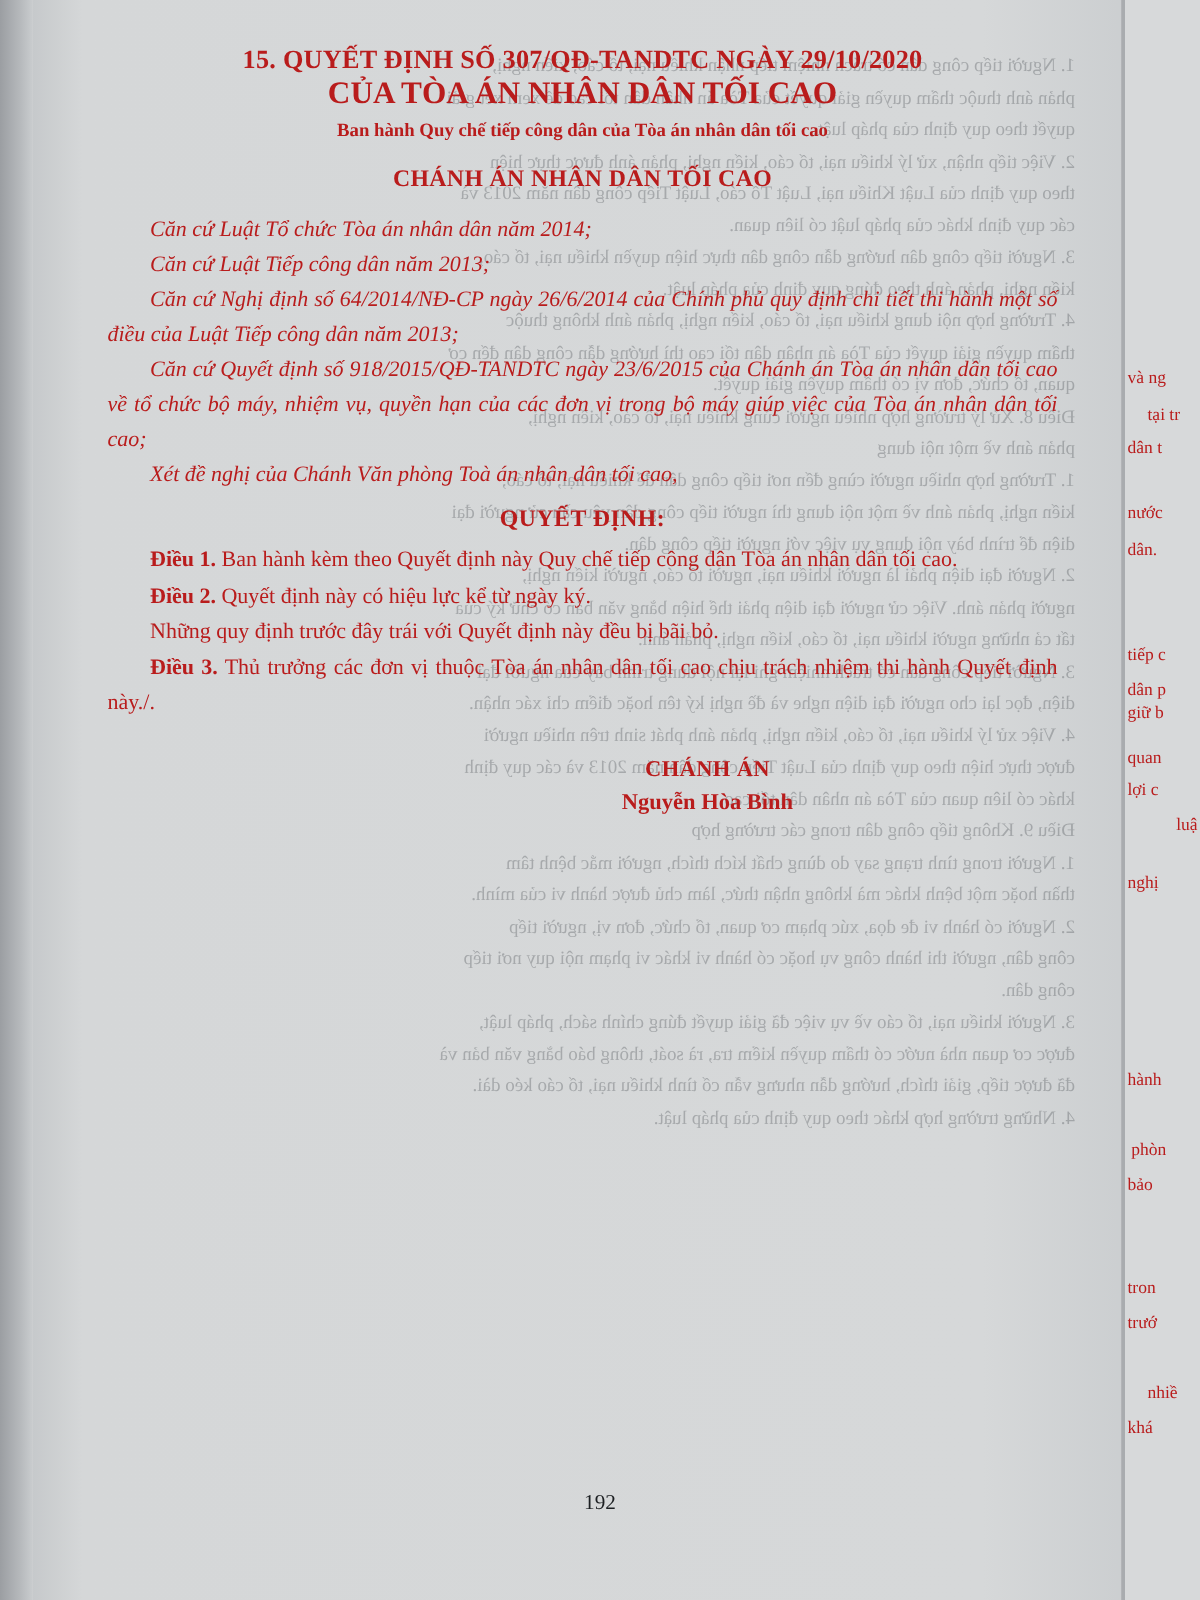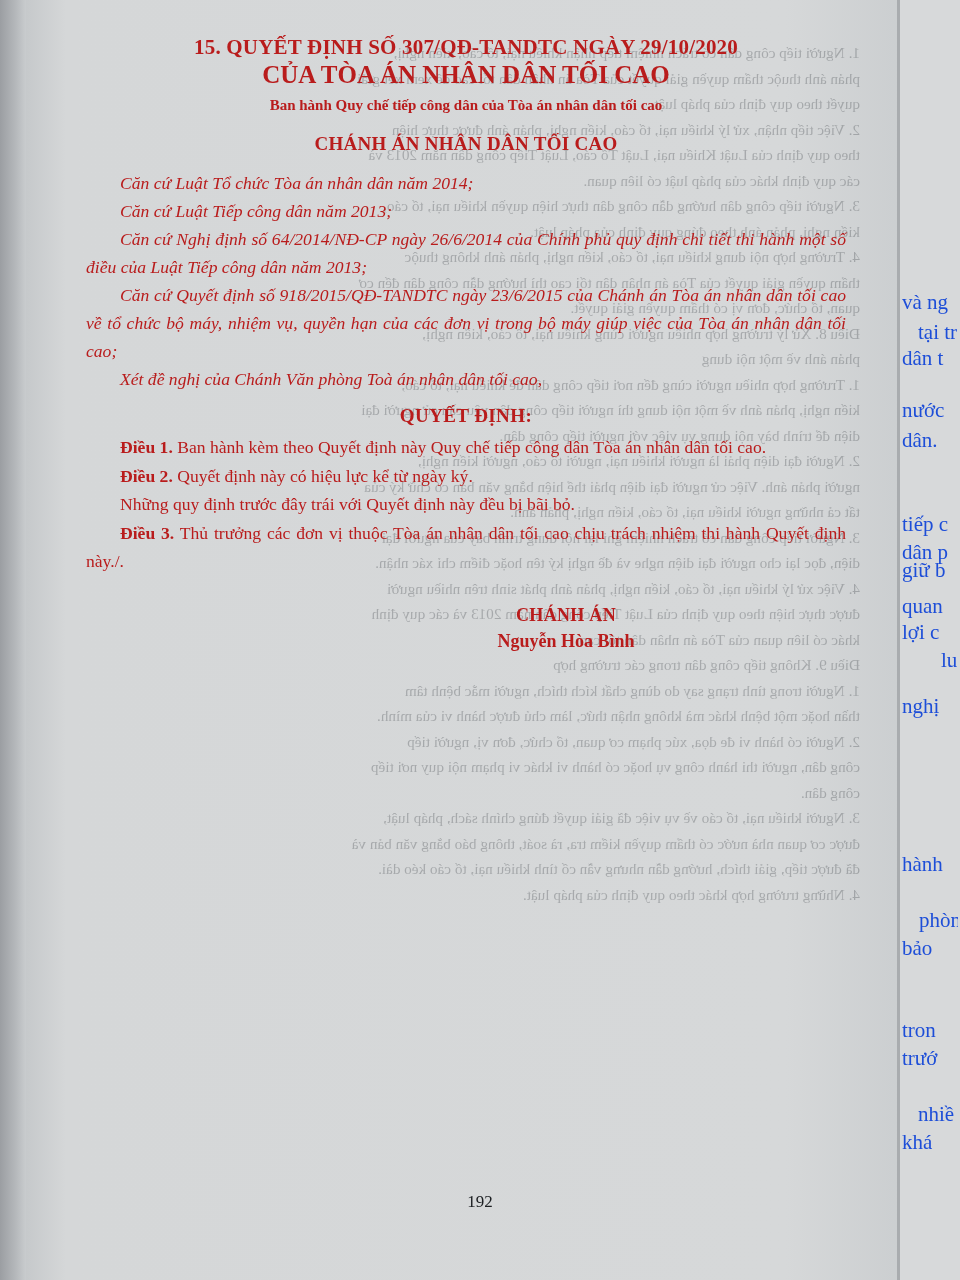--- a/index.html
+++ b/index.html
@@ -152,23 +152,23 @@
     text-align: center;
     font-size: 17px;
     color: #1c1f22;
   }
 
   
   .right-frag {
     position: absolute;
     right: 2px;
     width: 56px;
-    font-size: 21px;
+    font-size: 14px;
     line-height: 25.5px;
-    color: #1d4ed8;
+    color: #b91c1c;
     text-align: center;
     overflow: hidden;
   }
   .right-frag div { white-space: nowrap; }
 </style>
 </head>
 <body>
 
 <div class="scan">
 
@@ -257,21 +257,21 @@
       <div style="position: absolute; top: 398px; left: 0px;">nước</div>
       <div style="position: absolute; top: 428px; left: 0px;">dân.</div>
       <div style="position: absolute; top: 512px; left: 0px;">tiếp c</div>
       <div style="position: absolute; top: 540px; left: 0px;">dân p</div>
       <div style="position: absolute; top: 558px; left: 0px;">giữ b</div>
       <div style="position: absolute; top: 594px; left: 0px;">quan</div>
       <div style="position: absolute; top: 620px; left: 0px;">lợi c</div>
       <div style="position: absolute; top: 648px; left: 16px; margin-left: 23px;">luật.</div>
       <div style="position: absolute; top: 694px; left: 0px;">nghị</div>
       <div style="position: absolute; top: 852px; left: 0px;">hành</div>
-      <div style="position: absolute; top: 908px; left: 17px;">phòn</div>
+      <div style="position: absolute; top: 908px; left: 3px;">phòn</div>
       <div style="position: absolute; top: 936px; left: 0px;">bảo</div>
       <div style="position: absolute; top: 1018px; left: 0px;">tron</div>
       <div style="position: absolute; top: 1046px; left: 0px;">trướ</div>
       <div style="position: absolute; top: 1102px; left: 16px;">nhiề</div>
       <div style="position: absolute; top: 1130px; left: 0px;">khá</div>
     </div>
 
 </div>
 
 </body></html>

